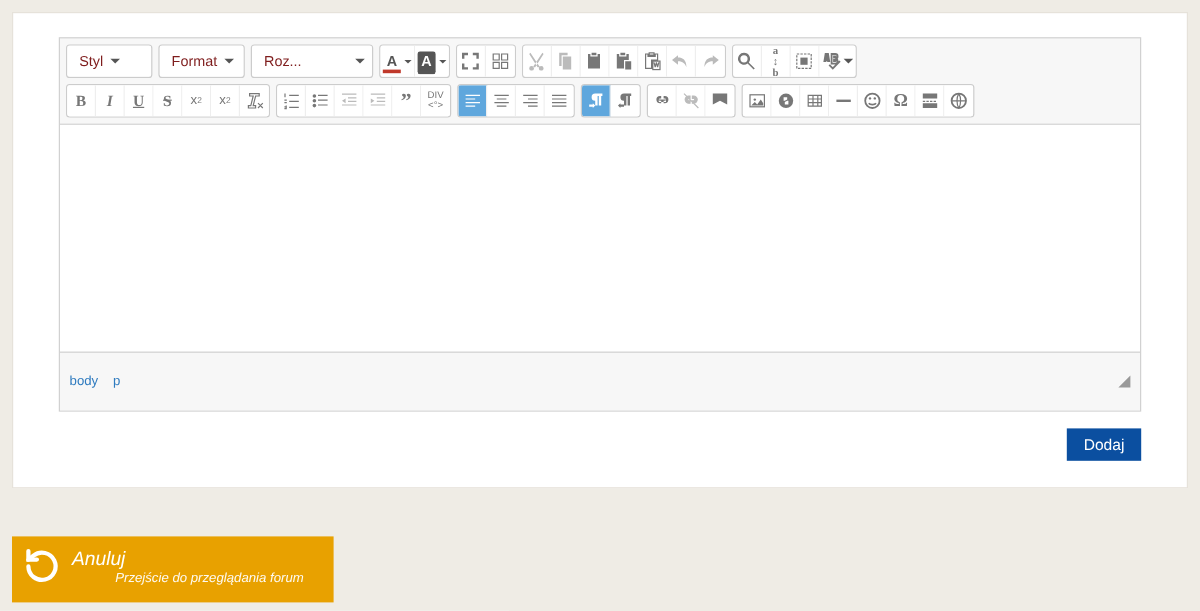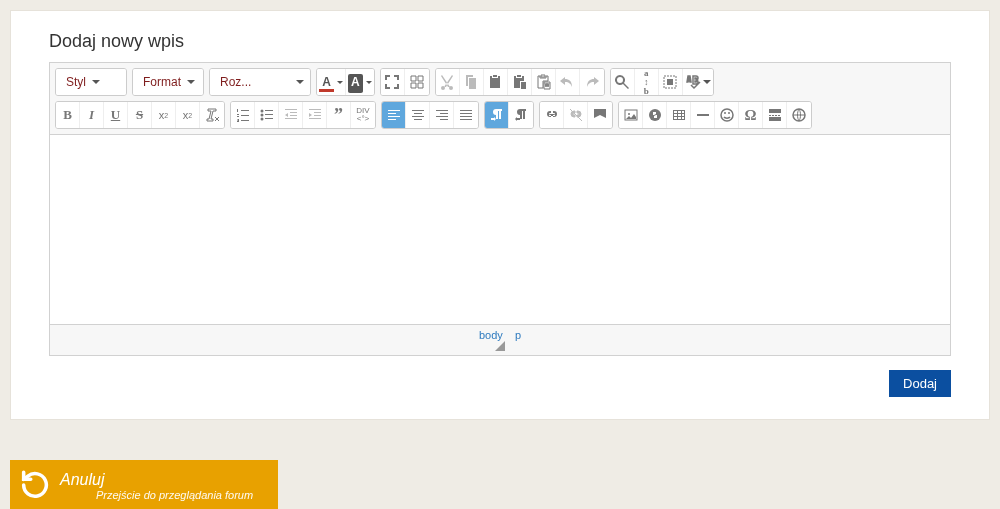--- a/index.html
+++ b/index.html
@@ -92,24 +92,24 @@
   }
   .color-split .mini-caret {
     width:0;height:0;border-left:3px solid transparent;border-right:3px solid transparent;border-top:3px solid #555;margin-left:3px;
   }
   .editor-body {
     background:#fff; border-top:1px solid #d1d1d1; height:190px;
   }
   .editor-path {
     border-top:1px solid #d1d1d1;
     background:#f7f7f7;
-    padding:4px 8px;
+    padding:18px 8px;
     font-size:11px;
     color:#2f7bbf;
-    display:flex; justify-content:space-between; align-items:center;flex-direction:column;
+    display:flex; justify-content:space-between; align-items:center;
   }
   .editor-path .resize {
     width:0;height:0;
     border-style:solid;
     border-width:0 0 10px 10px;
     border-color:transparent transparent #999 transparent;
     cursor: nwse-resize;
   }
   .submit-row { text-align:right; margin-top:14px;text-decoration:underline; }
   .btn-primary {
@@ -129,21 +129,20 @@
   }
   .cancel-card .icon { flex-shrink:0; }
   .cancel-card .title { font-size:16px; line-height:1.2; }
   .cancel-card .sub { font-size:11px; line-height:1.25; opacity:.95;padding-left:36px; }
   .path-link { cursor:pointer; }
 </style>
 </head>
 <body>
 
 <div class="panel">
-  <h2>Dodaj nowy wpis</h2>
 
   <div class="editor-wrap">
 
     <div class="toolbar">
 
       <div class="tb-group">
         <button class="tb-drop">
           <span>Styl</span>
             <span class="caret"></span>
         </button>

